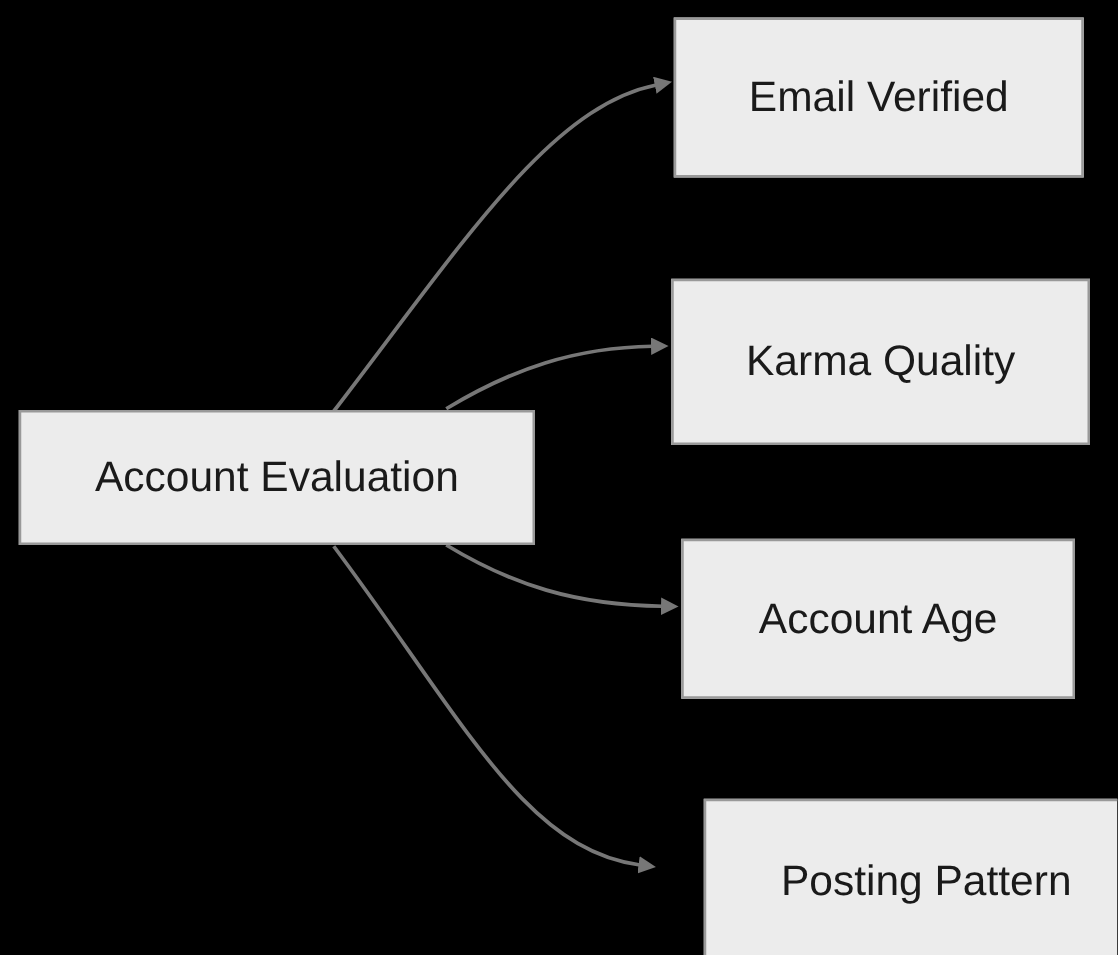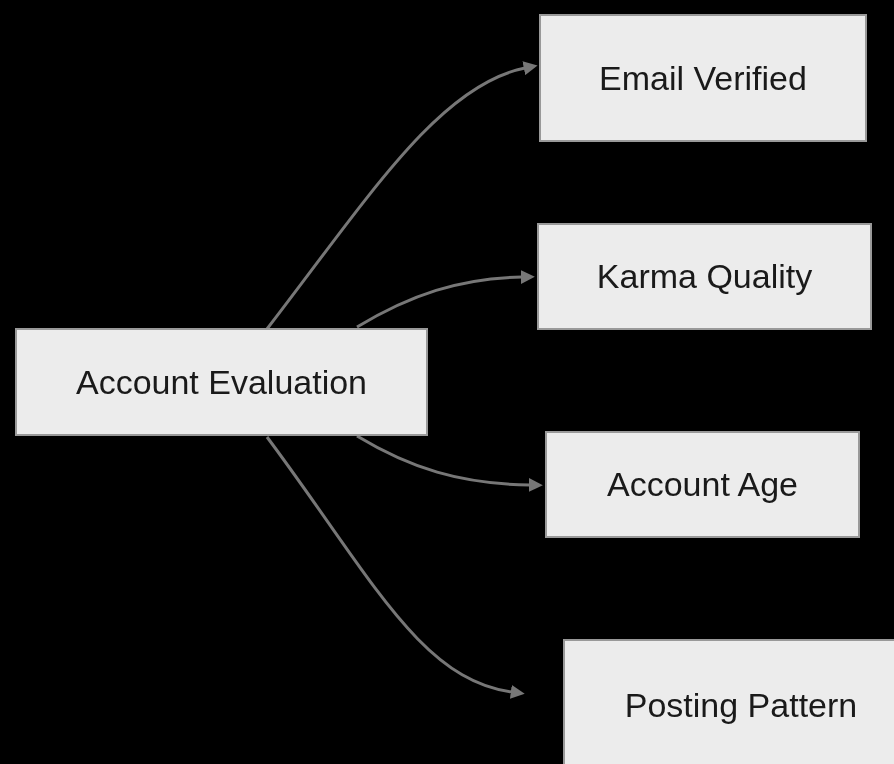--- a/index.html
+++ b/index.html
@@ -35,22 +35,22 @@
     display: flex;
     align-items: center;
     justify-content: center;
     font-size: 34px;
     line-height: 1.2;
     white-space: nowrap;
     text-align: center;
   }
   .node-root    { left: 15px;  top: 328px; width: 413px; height: 108px; }
   .node-email   { left: 539px; top: 14px;  width: 328px; height: 128px; }
-  .node-karma   { left: 537px; top: 223px; width: 335px; height: 107px; }
-  .node-age     { left: 545px; top: 431px; width: 315px; height: 107px; }
+  .node-karma   { left: 537px; top: 223px; width: 335px; height: 133px; }
+  .node-age     { left: 545px; top: 431px; width: 315px; height: 128px; }
   .node-posting { left: 527px; top: 639px; width: 356px; height: 132px; margin-left: 36px; }
 </style>
 </head>
 <body>
 
 <div class="canvas">
 
   <svg class="edges-layer" viewBox="0 0 894 764" xmlns="http://www.w3.org/2000/svg">
     <defs>
       <marker id="arrowhead" viewBox="0 0 12 12" refX="1" refY="6" markerWidth="14" markerHeight="14" markerUnits="userSpaceOnUse" orient="auto">

